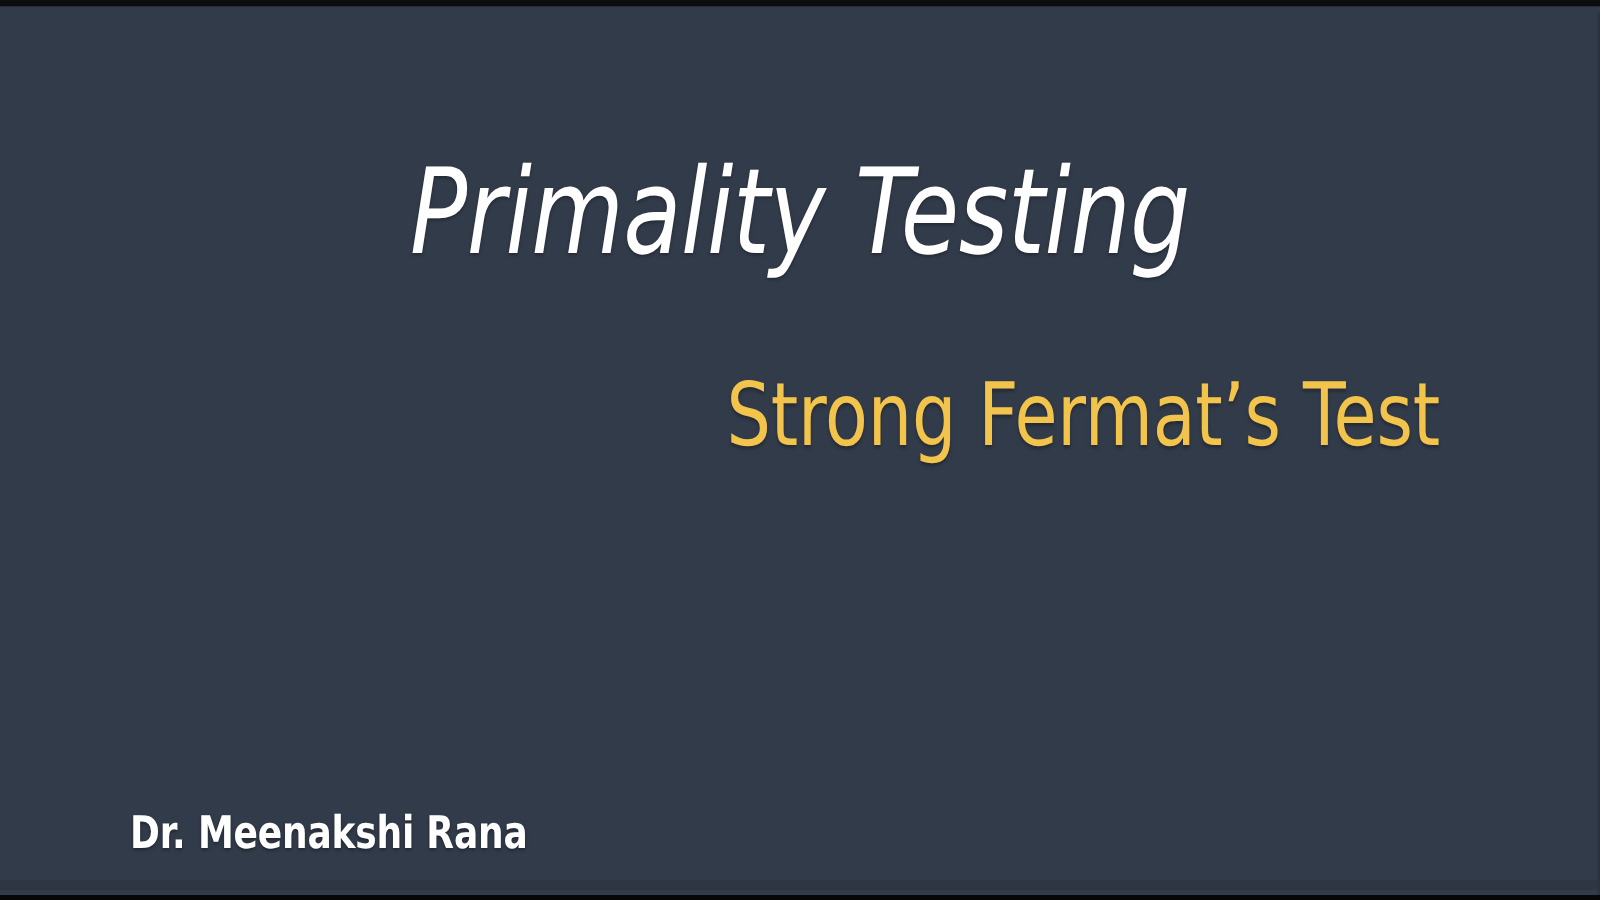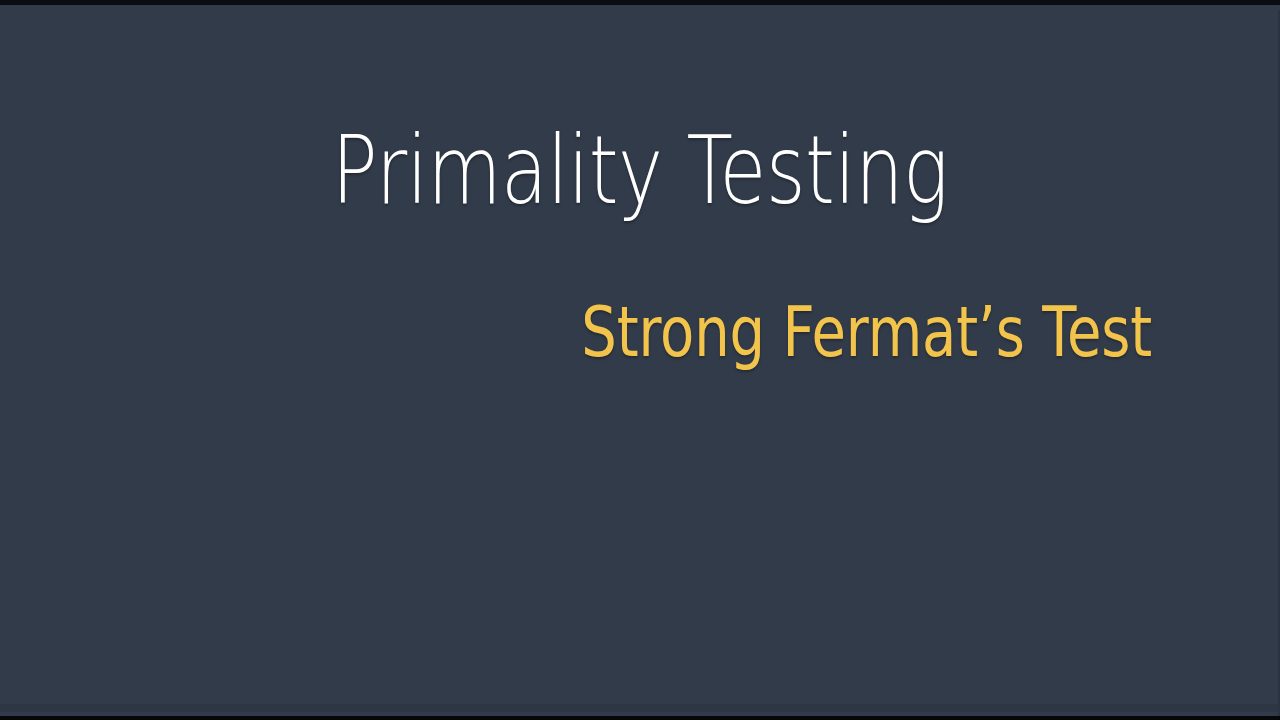--- a/index.html
+++ b/index.html
@@ -72,20 +72,21 @@
     background: #323b4a;
   }
 
   
   .title-block {
     position: absolute;
     left: 0;
     top: 118px;
     width: 1280px;
     text-align: center;
+    font-style: italic;
   }
 
   .slide-title {
     display: block;
     margin: 0;
     font-family: "DejaVu Sans", sans-serif;
     font-size: 95px;
     font-weight: 300;
     line-height: 1.0;
     letter-spacing: -0.5px;
@@ -152,20 +153,23 @@
   <div class="slide-canvas">
 
     <div class="title-block">
       <h1 class="slide-title">Primality Testing</h1>
     </div>
 
     <div class="subtitle-block">
       <h2 class="slide-subtitle">Strong Fermat’s Test</h2>
     </div>
 
+    <div class="author-block">
+      <p class="author-name">Dr. Meenakshi Rana</p>
+    </div>
 
     <div class="band-bottom"></div>
     <div class="edge-right"></div>
 
   </div>
 
   <div class="letterbox-bottom"></div>
 
 </div>
 

